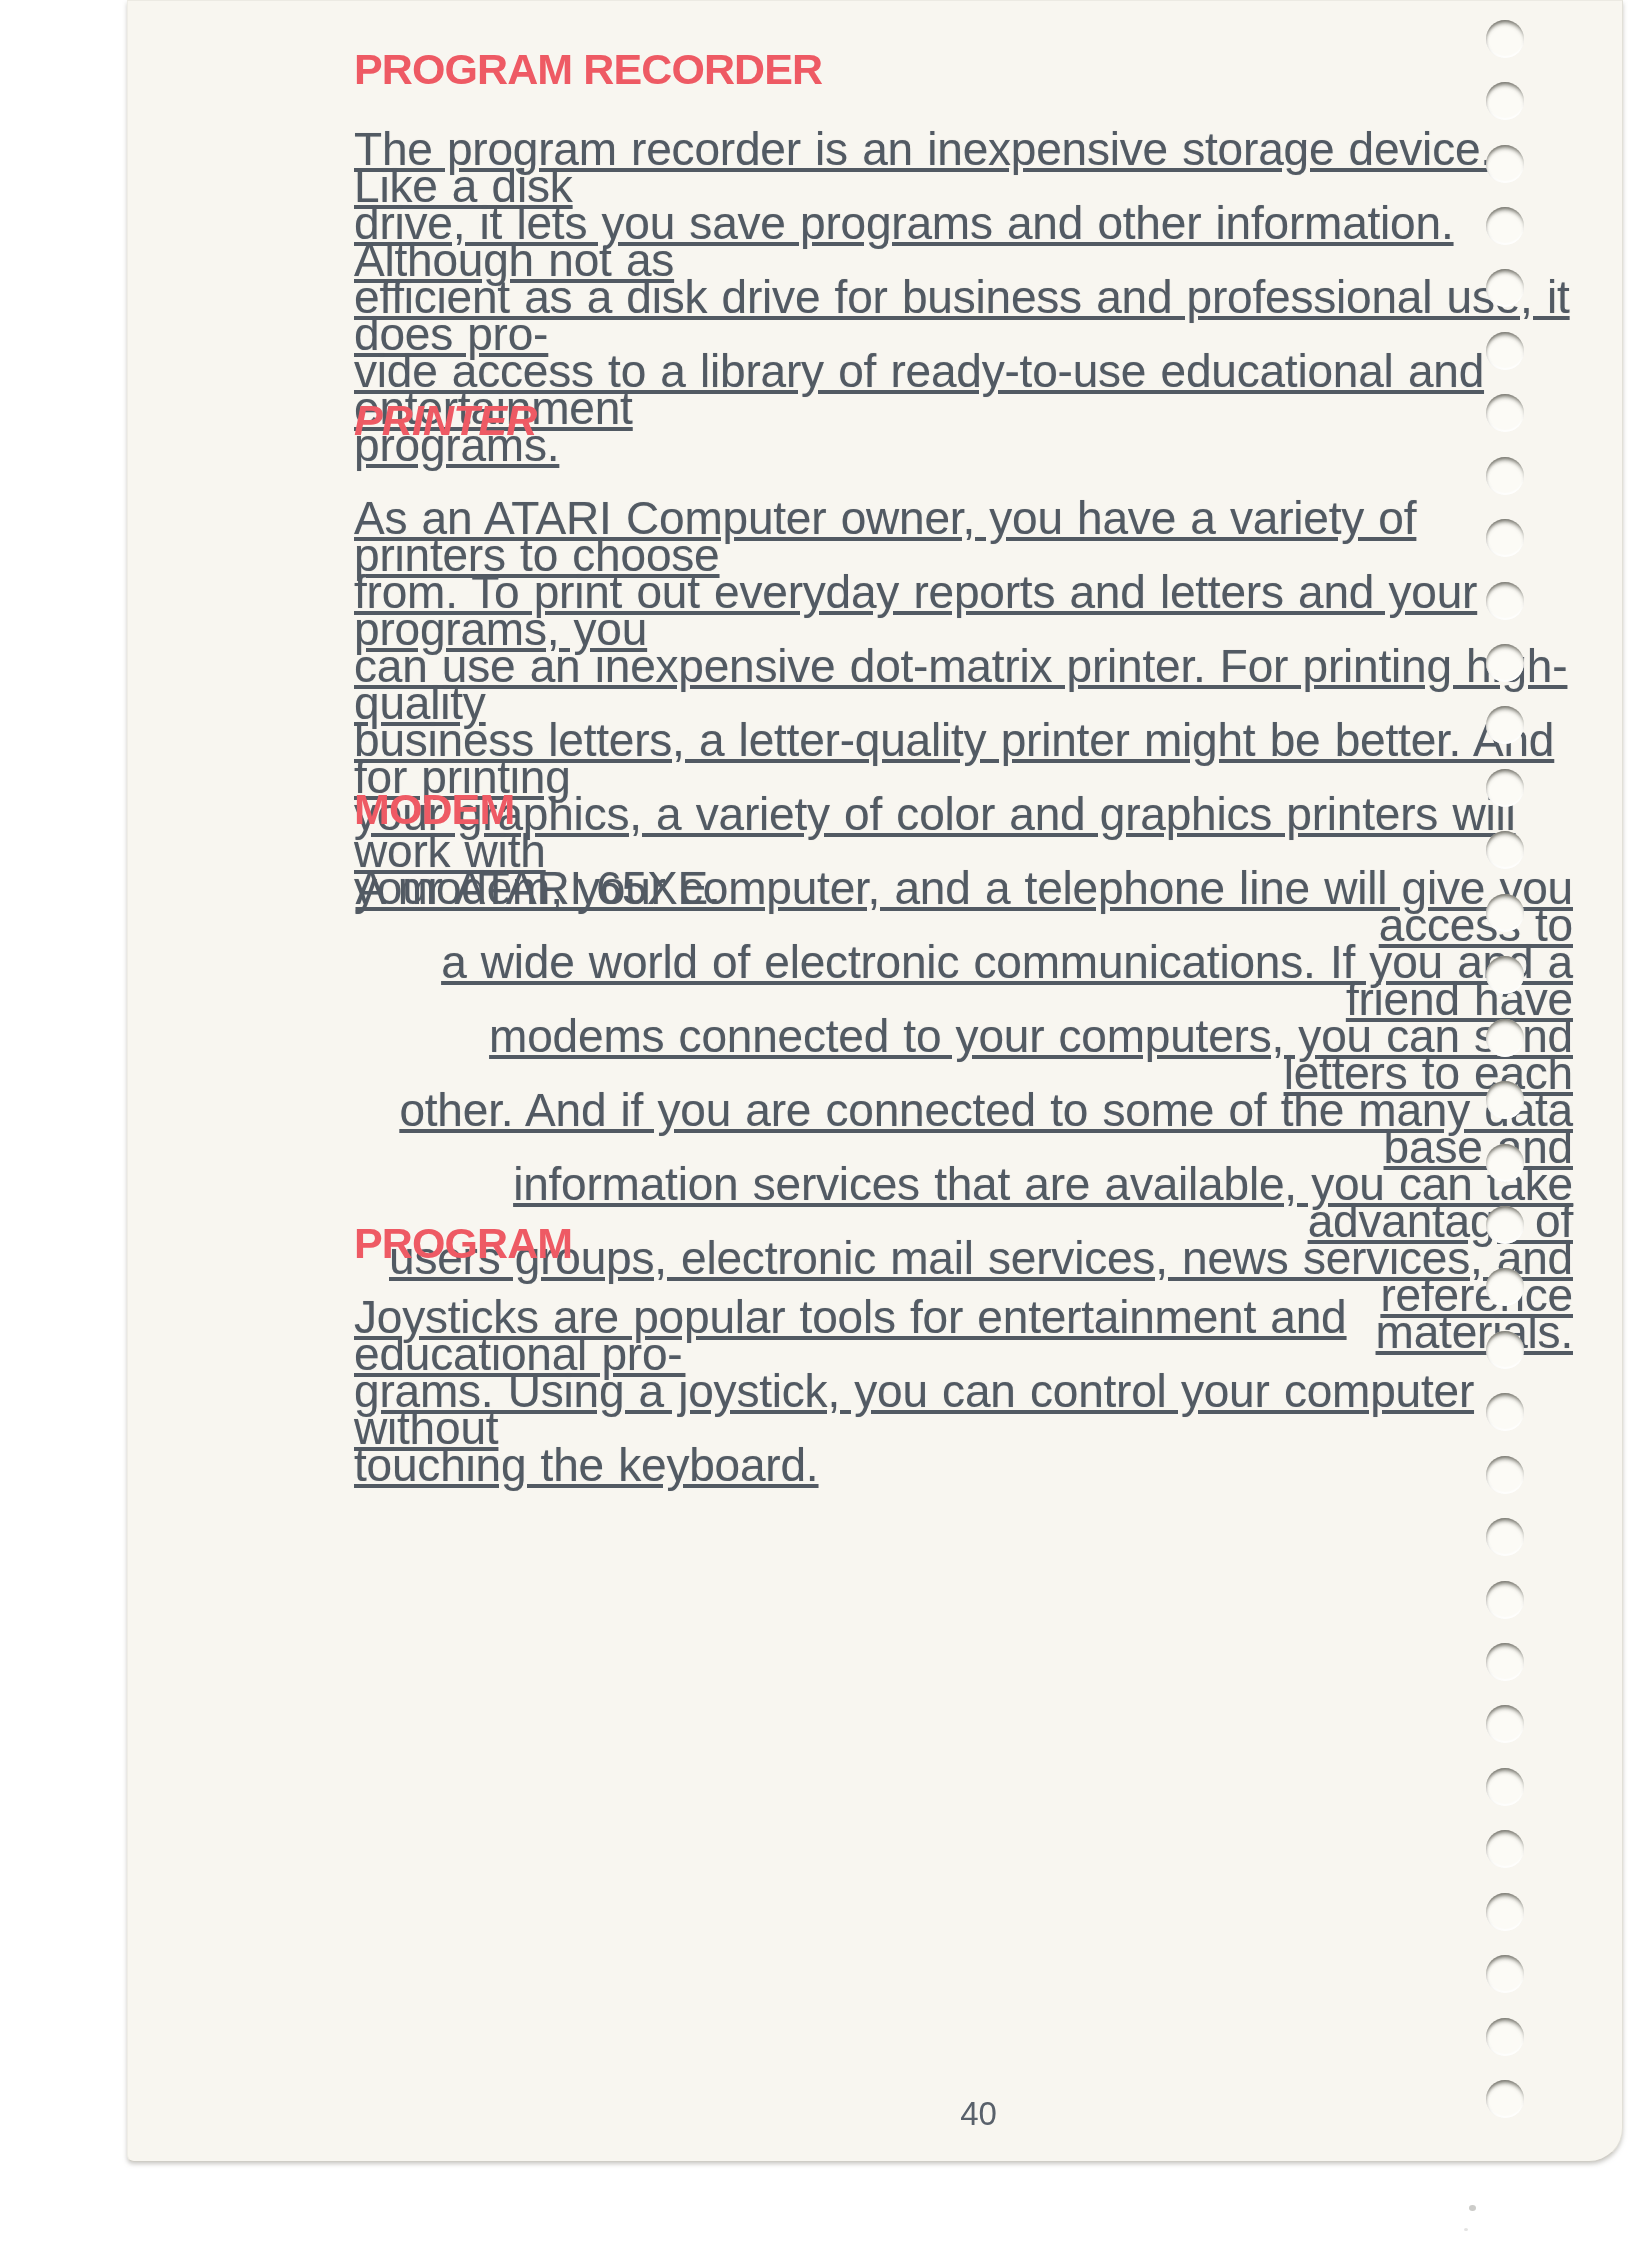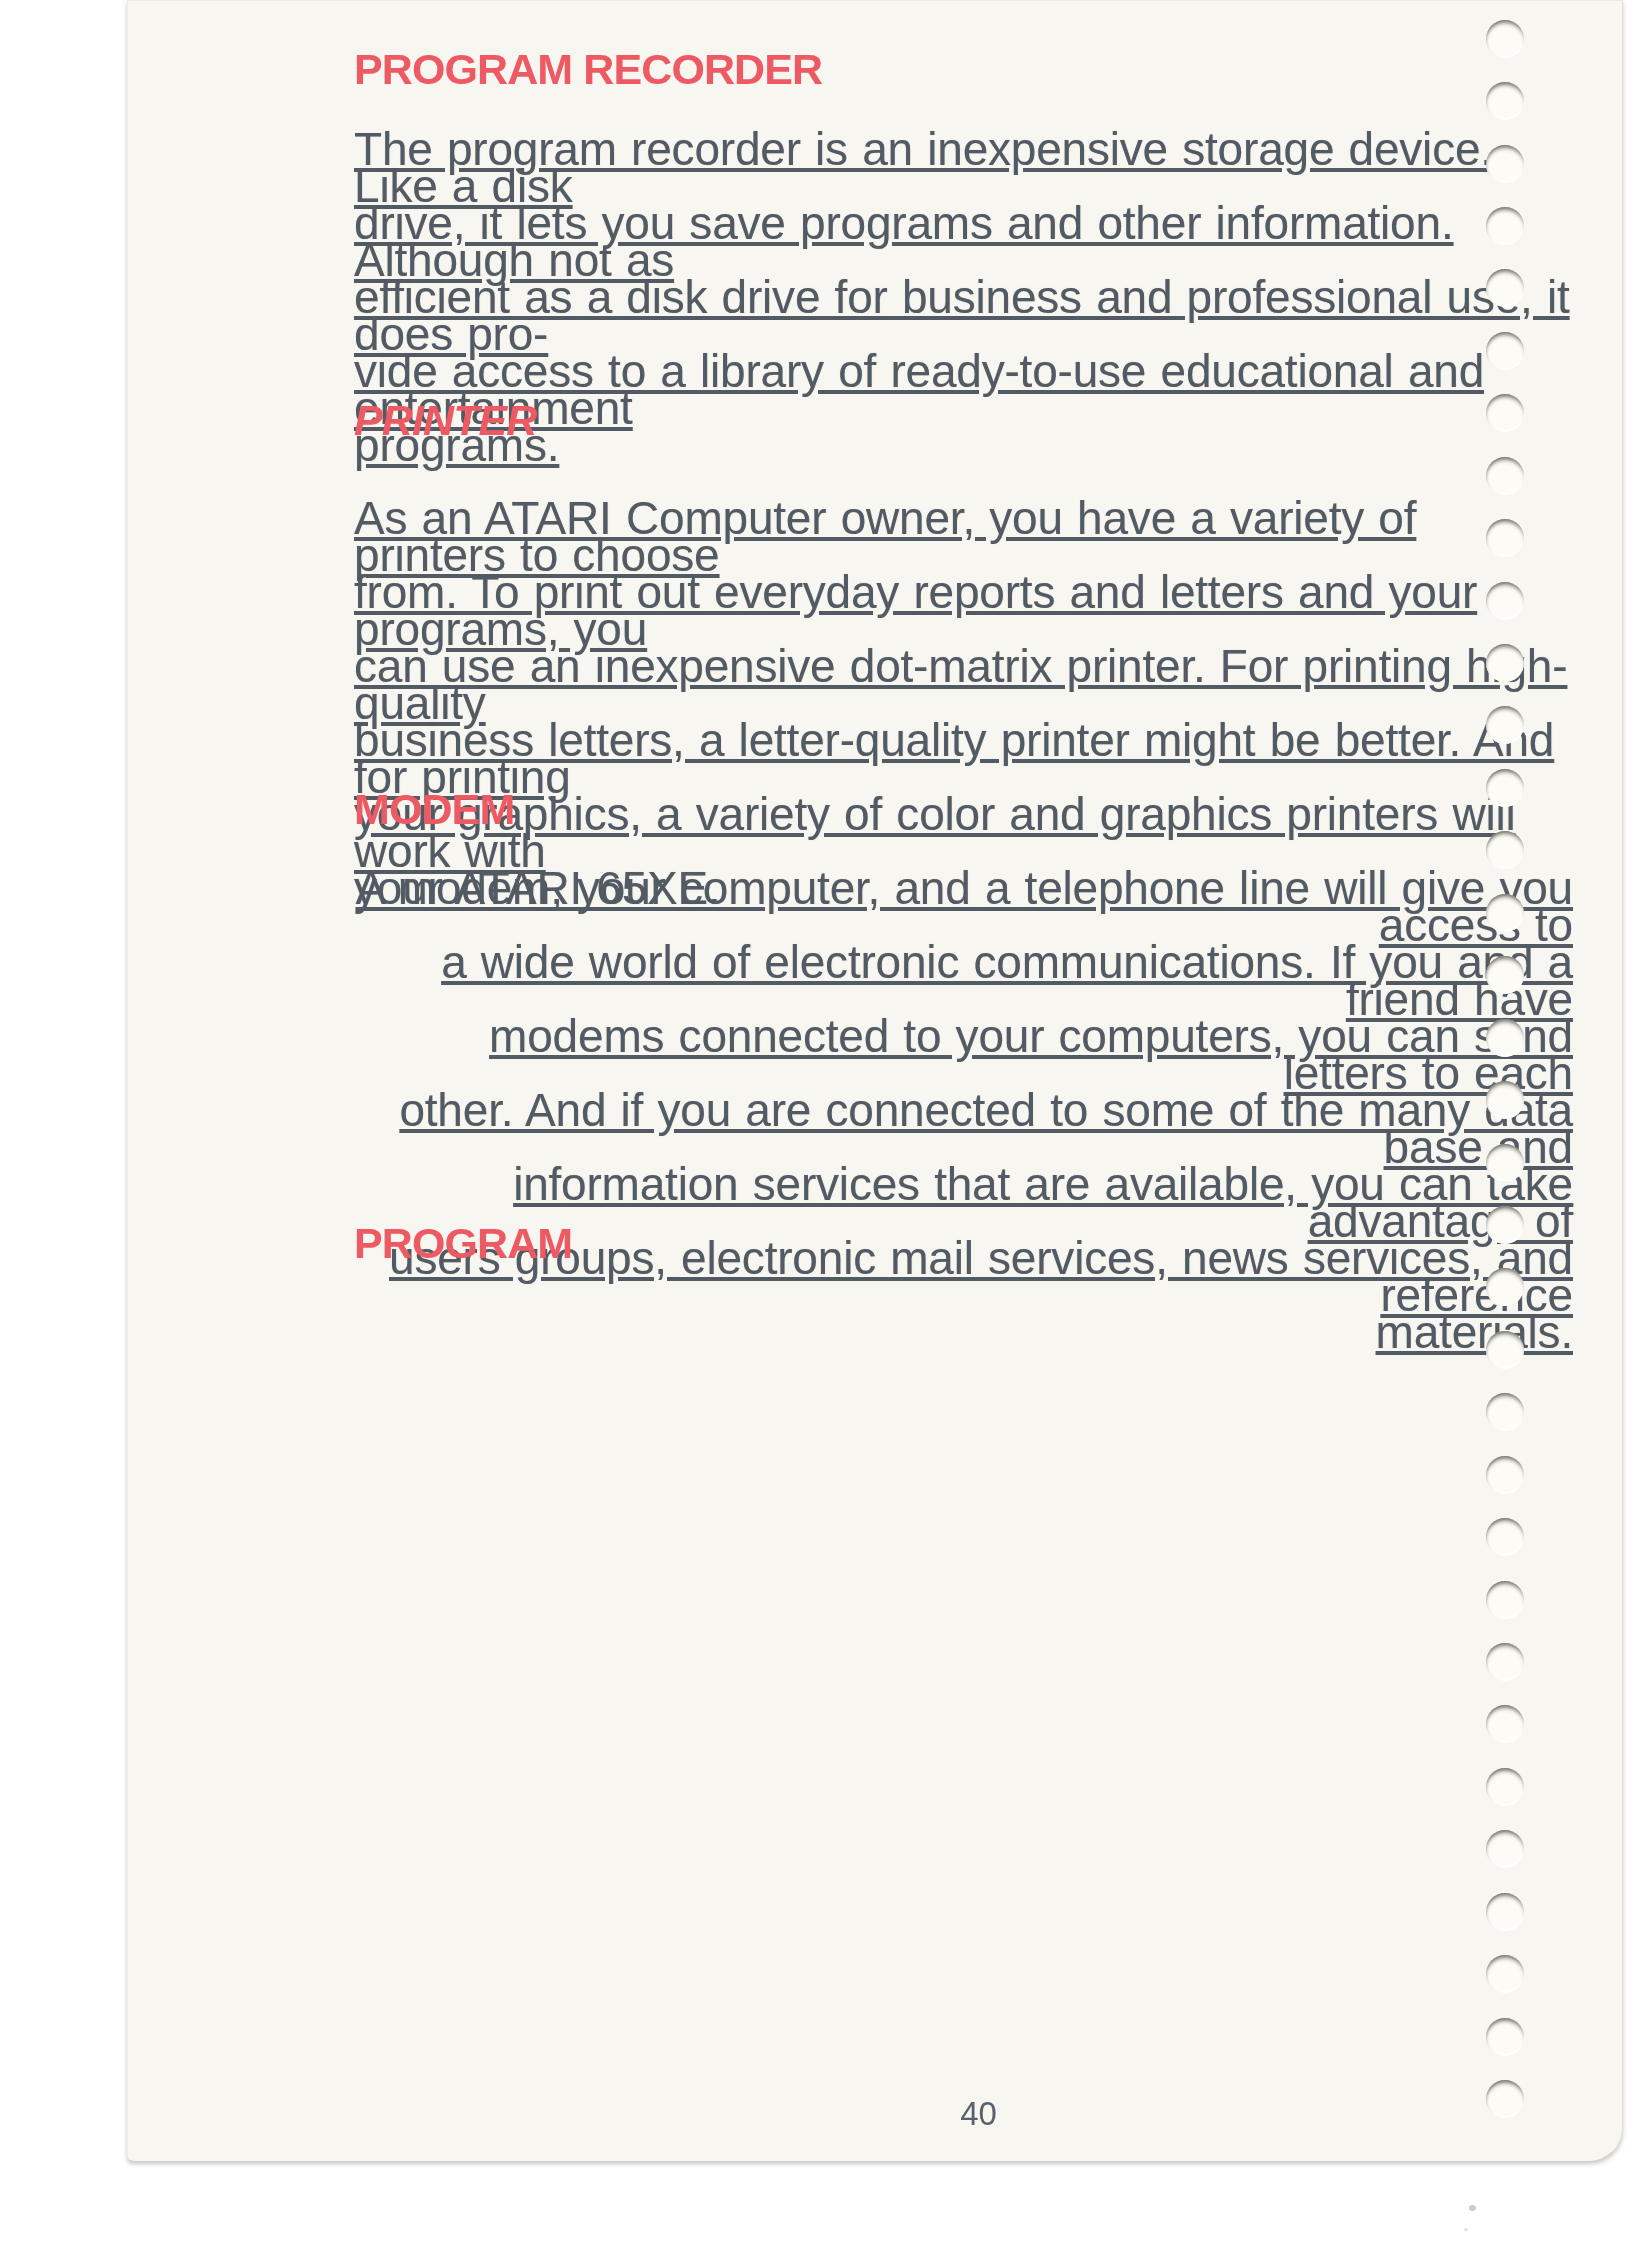--- a/index.html
+++ b/index.html
@@ -108,20 +108,23 @@
   <div class="heading h3">MODEM</div>
   <div class="para p3">A modem, your computer, and a telephone line will give you access to
 a wide world of electronic communications. If you and a friend have
 modems connected to your computers, you can send letters to each
 other. And if you are connected to some of the many data base and
 information services that are available, you can take advantage of
 users groups, electronic mail services, news services, and reference
 materials.</div>
 
   <div class="heading h4">PROGRAM</div>
+  <div class="para p4">Joysticks are popular tools for entertainment and educational pro-
+grams. Using a joystick, you can control your computer without
+touching the keyboard.</div>
 
   <div class="page-number">40</div>
 </div>
 
 <div id="holes">
     <div class="hole" style="left: 1486px; top: 20px;"></div>
     <div class="hole" style="left: 1486px; top: 82px;"></div>
     <div class="hole" style="left: 1486px; top: 145px;"></div>
     <div class="hole" style="left: 1486px; top: 207px;"></div>
     <div class="hole" style="left: 1486px; top: 269px;"></div>

